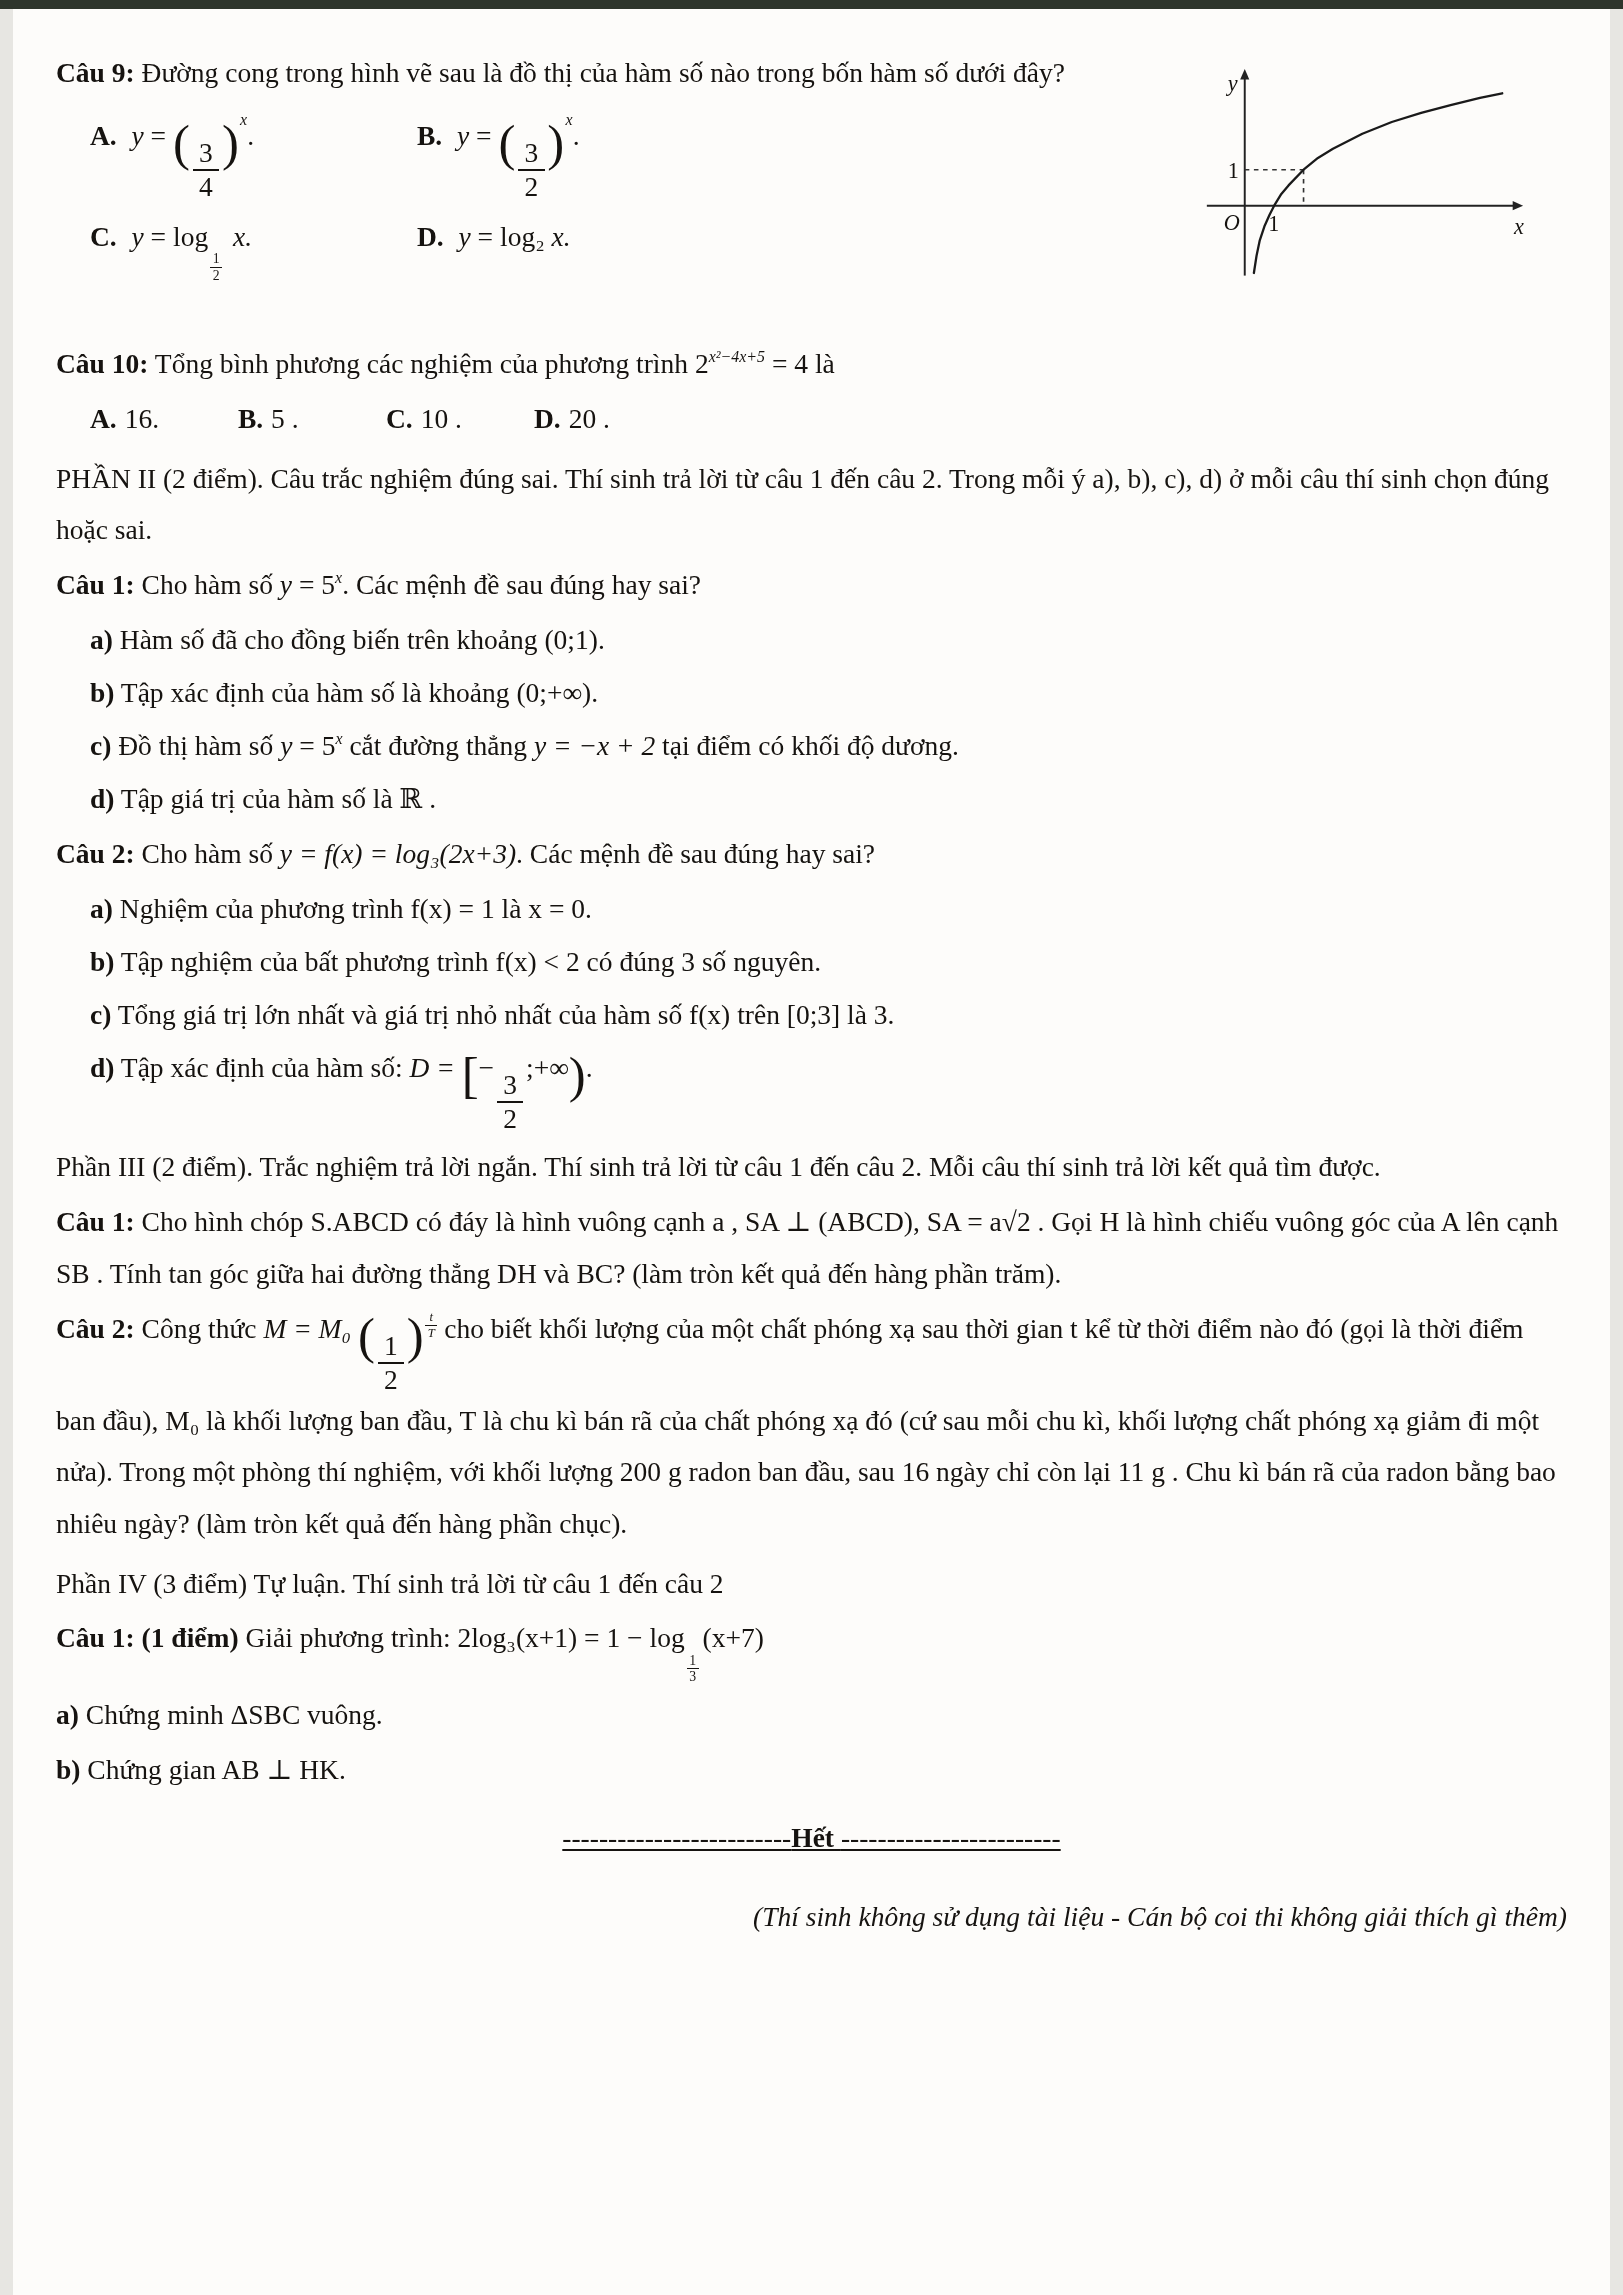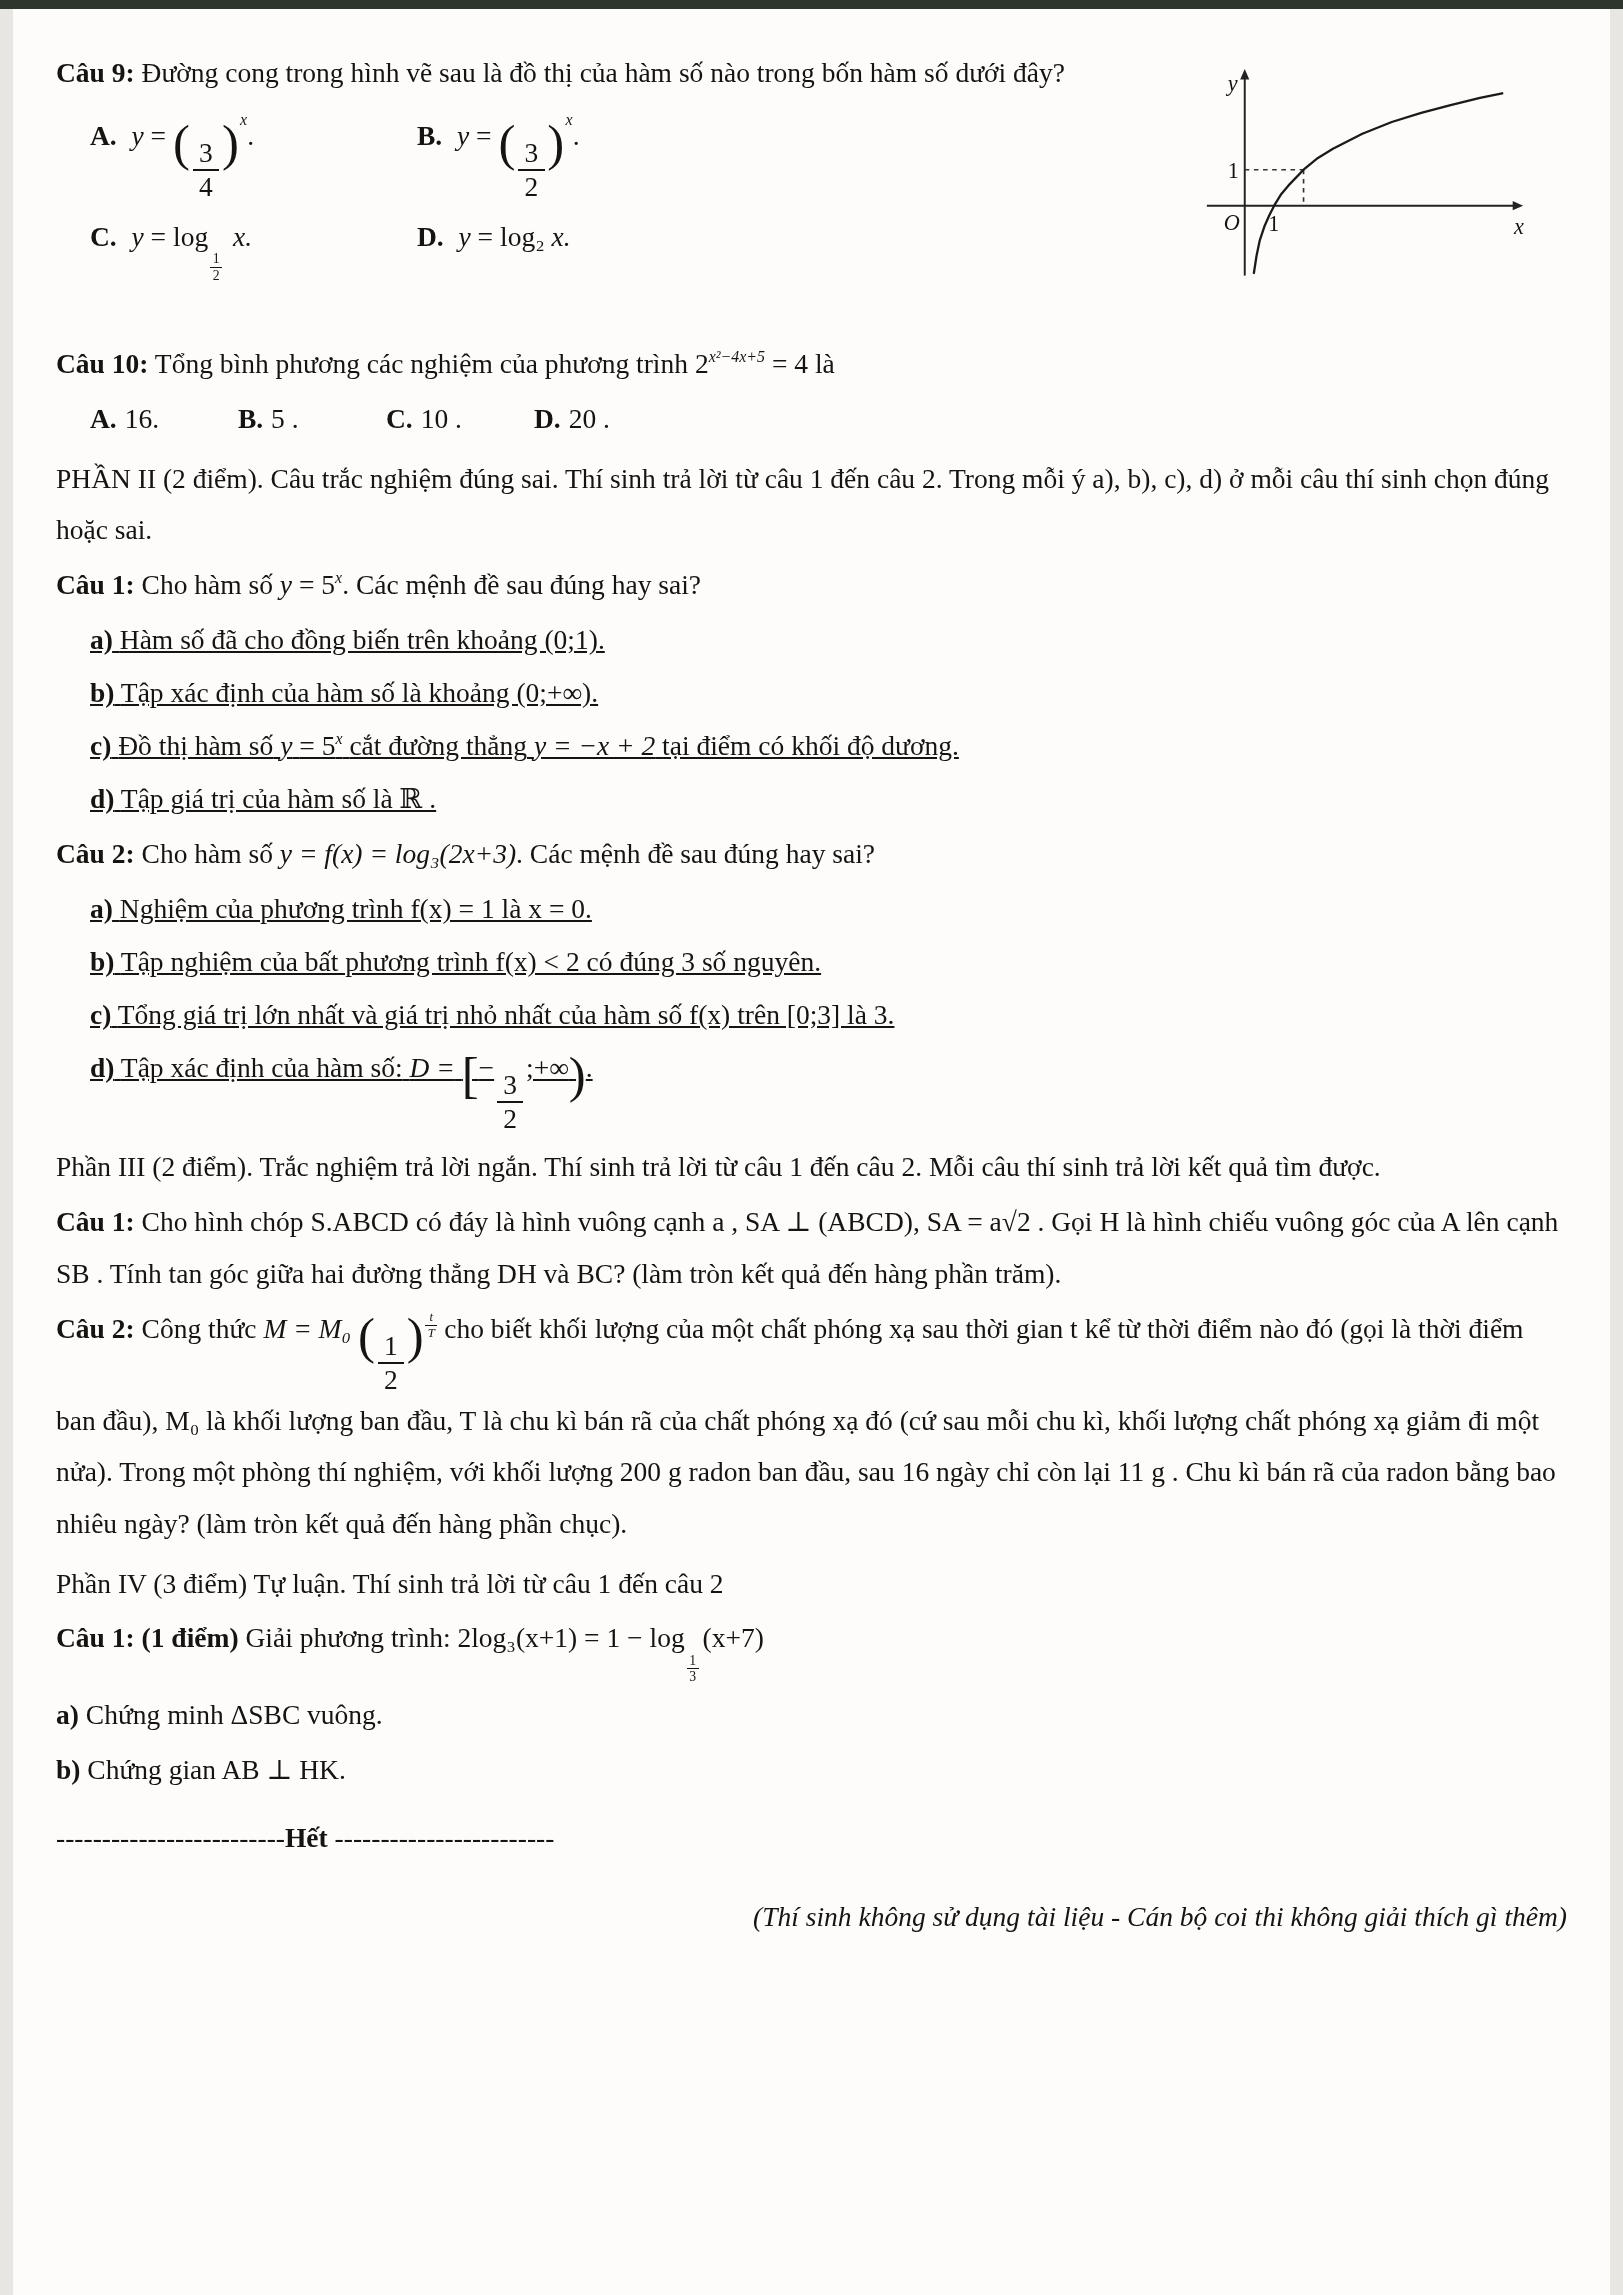--- a/index.html
+++ b/index.html
@@ -6,21 +6,21 @@
   body{
     width:1623px;min-height:2295px;background:#e7e6e2;
     font-family:"Liberation Serif","DejaVu Serif","DejaVu Sans",serif;
     font-size:27.5px;line-height:1.88;color:#161310;
   }
   .topbar{height:8.5px;background:#2e352c;}
   .sheet{background:#fdfcfa;margin:0 13px;padding:35px 43px 46px 43px;min-height:2237px;position:relative;}
   .para{margin:3.3px 0;}
   .hdr{font-weight:normal;margin:7.9px 0 3.3px;}
   .lbl{font-weight:bold;}
-  .item{margin:1.3px 0 1.3px 34px;text-decoration:underline;}
+  .item{margin:1.3px 0 1.3px 34px;}
   .opt-label{font-weight:bold;margin-right:7.9px;}
   .m{font-style:italic;}
   
   .q9{position:relative;min-height:288px;padding-right:366px;}
   .opts2{display:grid;grid-template-columns:327px auto;justify-content:start;margin:6.5px 0 0 34px;row-gap:9.2px;}
   .opt{white-space:nowrap;}
   .opts4{display:grid;grid-template-columns:148px 148px 148px auto;justify-content:start;margin:1.3px 0 2.6px 34px;}
   
   .frac{display:inline-flex;flex-direction:column;align-items:center;line-height:1.08;vertical-align:-0.62em;margin:0 2.6px;text-align:center;}
   .frac .fn{padding:0 6.5px 1.3px;}
@@ -35,21 +35,21 @@
   .supfrac .fn{padding:0 2.6px;}
   .supfrac .fd{border-top:1.6px solid #161310;padding:0 2.6px;}
   
   .graphfig{position:absolute;top:18.3px;right:38px;width:330px;margin:0;}
   .axis{stroke:#222;stroke-width:3;}
   .curve{fill:none;stroke:#1a1a1a;stroke-width:3.5;stroke-linejoin:round;stroke-linecap:round;}
   .dash{stroke:#333;stroke-width:2.5;stroke-dasharray:7 7;}
   svg text{font-size:34px;fill:#161310;font-family:"Liberation Serif","DejaVu Serif",serif;}
   svg text.m{font-style:italic;}
   
-  .het{text-align:left;margin-top:17px;}
+  .het{text-align:center;margin-top:17px;text-decoration:underline;}
   .note{text-align:right;font-style:italic;margin-top:11.8px;}
   .footer{text-align:center;margin-top:85px;}
 </style>
 </head>
 <body>
 
 <div class="topbar"></div>
 
 <div class="sheet">
 

